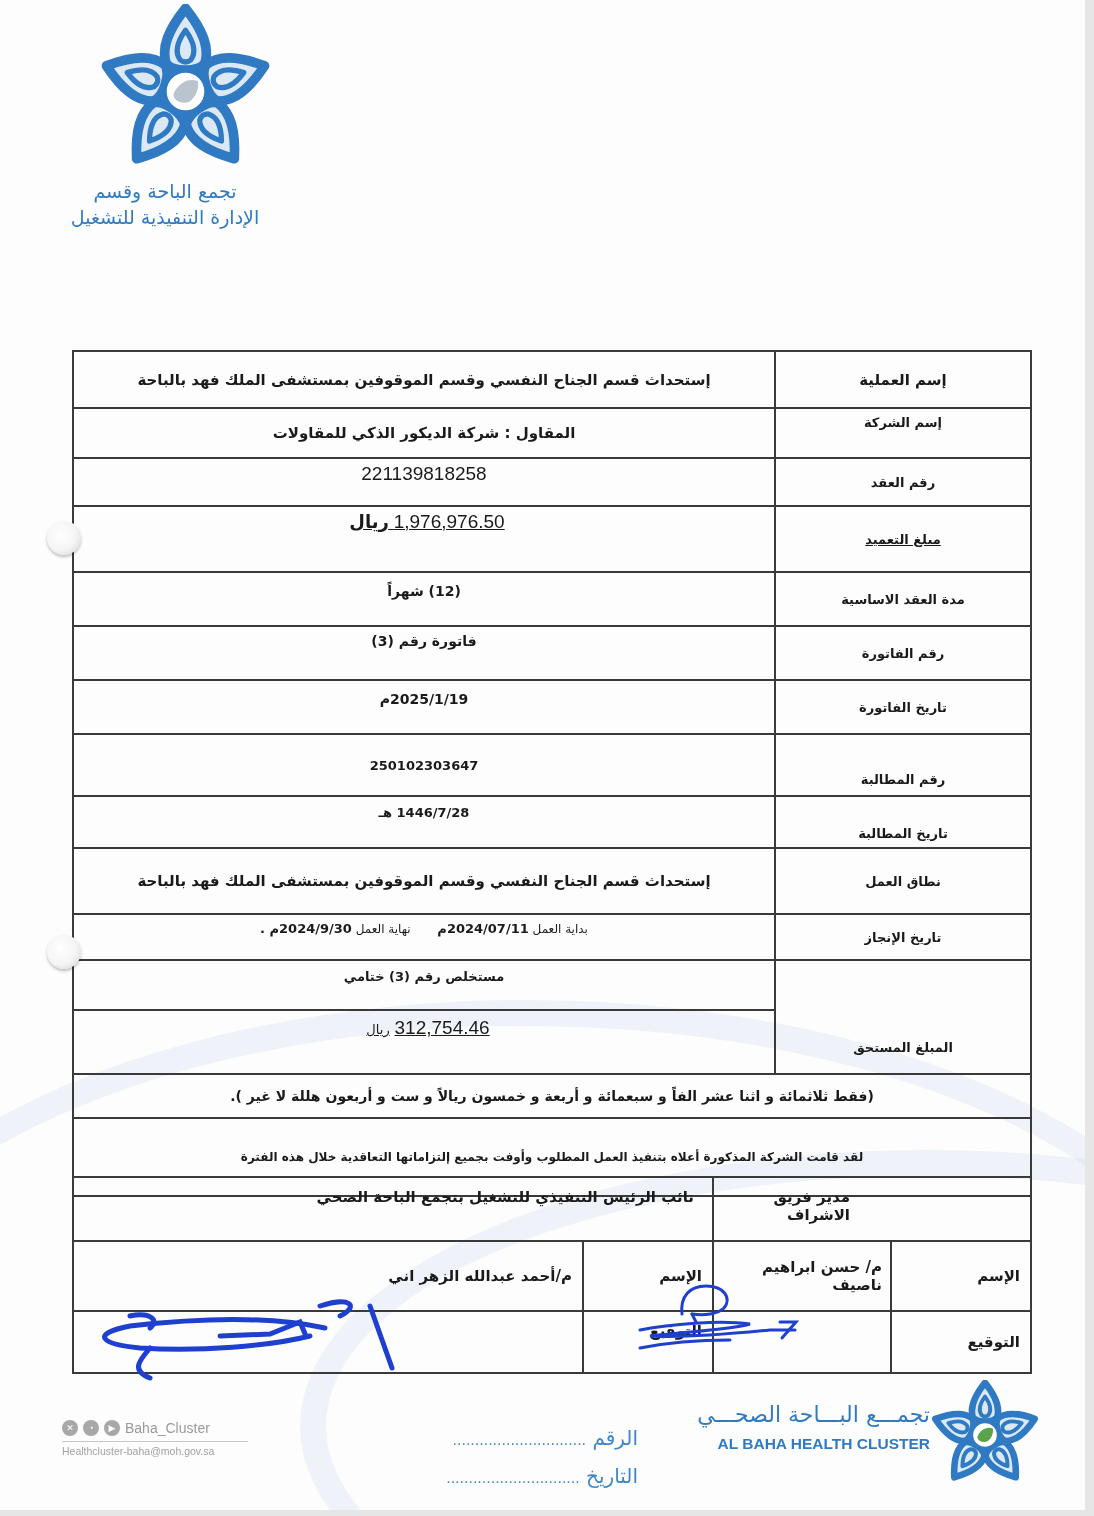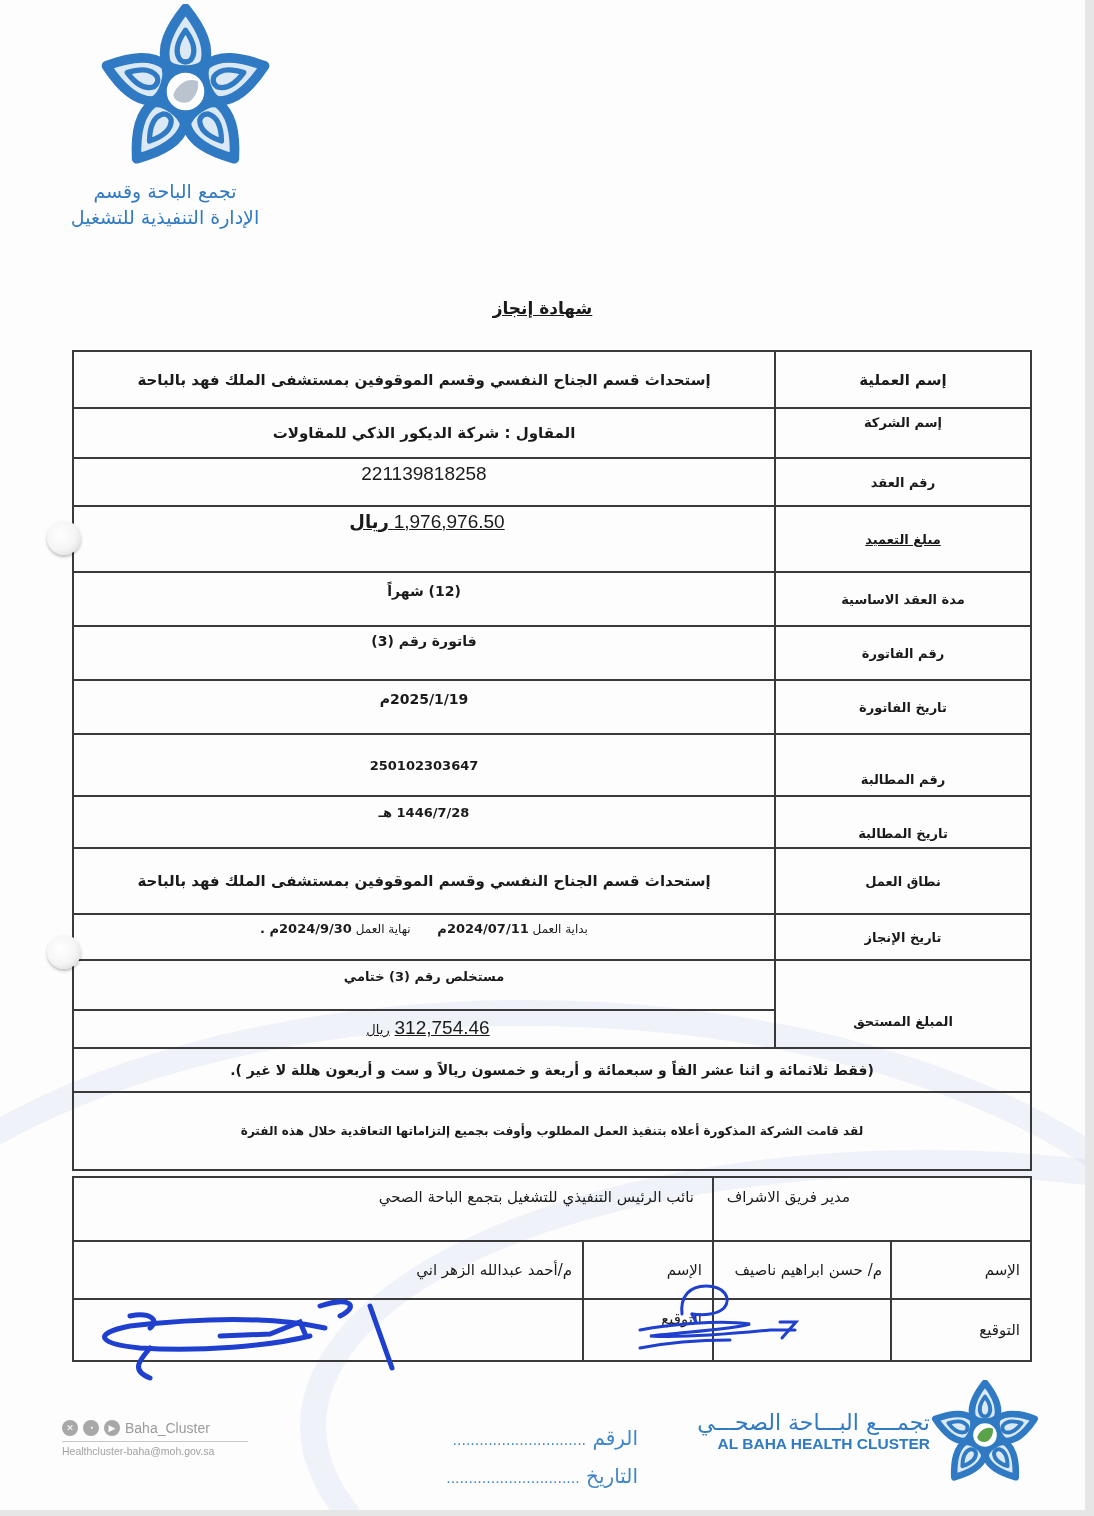--- a/index.html
+++ b/index.html
@@ -40,21 +40,21 @@
   td.lbl { width: 238px; font-size: 13px; font-weight: bold; }
   td.val { font-size: 14px; font-weight: bold; }
   .num { font-family: "Liberation Sans", sans-serif; font-size: 19px; font-weight: normal; direction: ltr; unicode-bidi: embed; }
   .small { font-size: 12px; font-weight: normal; border-radius: 25px; }
   .amt-under { text-decoration: underline; }
 
   table.sig {
     position: absolute; left: 72px; top: 1176px; width: 960px;
     border-collapse: collapse; direction: rtl; table-layout: fixed;
   }
-  table.sig td { border: 2px solid #3a3a3a; font-size: 15px; font-weight: normal; padding: 16px 10px; }
+  table.sig td { border: 2px solid #3a3a3a; font-size: 15px; font-weight: bold; padding: 16px 10px; }
 
   .signature { position: absolute; pointer-events: none; }
 
   .hole {
     position: absolute; width: 34px; height: 34px; border-radius: 50%;
     background: radial-gradient(circle at 40% 40%, #ffffff 0%, #f4f4f4 55%, #cfcfcf 100%);
     box-shadow: 0 2px 3px rgba(0,0,0,0.25);
   }
 
   .footer-left { position: absolute; left: 62px; top: 1420px; width: 200px; color: #9a9a9a; }
@@ -63,21 +63,21 @@
     width: 16px; height: 16px; border-radius: 50%; background: #a8a8a8;
     display: inline-flex; align-items: center; justify-content: center; color: #fff; font-size: 9px;
   }
   .footer-left .line { border-top: 1px solid #c8c8c8; margin-top: 5px; width: 186px; }
   .footer-left .email { font-family: "Liberation Sans", sans-serif; font-size: 10.5px; margin-top: 3px; color: #a2a2a2; }
 
   .ref { position: absolute; left: 378px; width: 260px; direction: rtl; color: #3f86c8; font-size: 20px; }
   .ref .dots { color: #3f86c8; letter-spacing: 1px; font-size: 14px; }
 
   .logo-bottom { position: absolute; left: 700px; top: 1372px; width: 380px; height: 110px; }
-  .logo-bottom .ar { position: absolute; right: 150px; top: 38px; direction: rtl; color: #2f7ac2; font-size: 22px; white-space: nowrap; }
+  .logo-bottom .ar { position: absolute; right: 150px; top: 30px; direction: rtl; color: #2f7ac2; font-size: 22px; white-space: nowrap; }
   .logo-bottom .en { position: absolute; right: 150px; top: 63px; color: #2f7ac2; font-family: "Liberation Sans", sans-serif; font-weight: bold; font-size: 15.5px; white-space: nowrap; }
   .logo-bottom .star { position: absolute; right: 40px; top: 8px; }
 </style>
 </head>
 <body>
 
 <div class="page">
 
   <div class="wave" style="left:-200px; top:1000px; width:1400px; height:700px;"></div>
   <div class="wave" style="left:300px; top:1150px; width:1200px; height:500px;"></div>
@@ -94,21 +94,20 @@
         <use href="#petal" transform="rotate(216)"></use>
         <use href="#petal" transform="rotate(288)"></use>
       </g>
       <circle r="24" fill="#fff" stroke="#2f7ac2" stroke-width="5"></circle>
       <path d="M-14,4 C-10,-8 2,-16 14,-12 C16,-4 12,6 4,12 C-4,14 -12,12 -14,4 Z" fill="#b9c4cf"></path>
     </svg>
     <div class="t1">تجمع الباحة وقسم</div>
     <div class="t2">الإدارة التنفيذية للتشغيل</div>
   </div>
 
-  <div class="title">شهادة إنجاز</div>
 
   <table class="main">
     <tbody>
         <tr style="height:57px;">
       <td class="lbl" style="font-size:15px;">إسم العملية</td>
       <td class="val" style="font-size:15px;">إستحداث قسم الجناح النفسي وقسم الموقوفين بمستشفى الملك فهد بالباحة</td>
     </tr>
     <tr style="height:50px;">
       <td class="lbl" style="vertical-align:top; padding-top:6px;">إسم الشركة</td>
       <td class="val" style="font-size:15px;">المقاول :  شركة الديكور الذكي للمقاولات</td>
@@ -155,21 +154,21 @@
         <span style="font-weight:bold; font-size:13px;">2024/07/11م</span>
         &nbsp;&nbsp;&nbsp;&nbsp;&nbsp;
         <span>نهاية العمل</span>
         <span style="font-weight:bold; font-size:13px;">2024/9/30م .</span>
       </td>
     </tr>
     <tr style="height:50px;">
       <td class="lbl" rowspan="2" style="vertical-align:bottom; padding-bottom:18px;">المبلغ المستحق</td>
       <td class="val" style="font-size:13px; vertical-align:top; padding-top:8px;">مستخلص رقم (3)  ختامي</td>
     </tr>
-    <tr style="height:38px;border-radius:23px;">
+    <tr style="height:64px;border-radius:23px;">
       <td class="val" style="vertical-align:top; padding-top:6px;">
         <span class="num amt-under">312,754.46</span>
         <span class="amt-under" style="font-size:13px; font-weight:normal; margin-left:8px;">ريال</span>
       </td>
     </tr>
     <tr style="height:44px;">
       <td colspan="2" class="val" style="font-size:14px;">(فقط ثلاثمائة و اثنا عشر الفاً و سبعمائة و أربعة و  خمسون ريالاً و ست و أربعون هللة لا غير ).</td>
     </tr>
     <tr style="height:78px;">
       <td colspan="2" class="val" style="font-size:12px;">لقد قامت الشركة المذكورة أعلاه بتنفيذ العمل المطلوب وأوفت بجميع إلتزاماتها التعاقدية خلال هذه الفترة</td>

